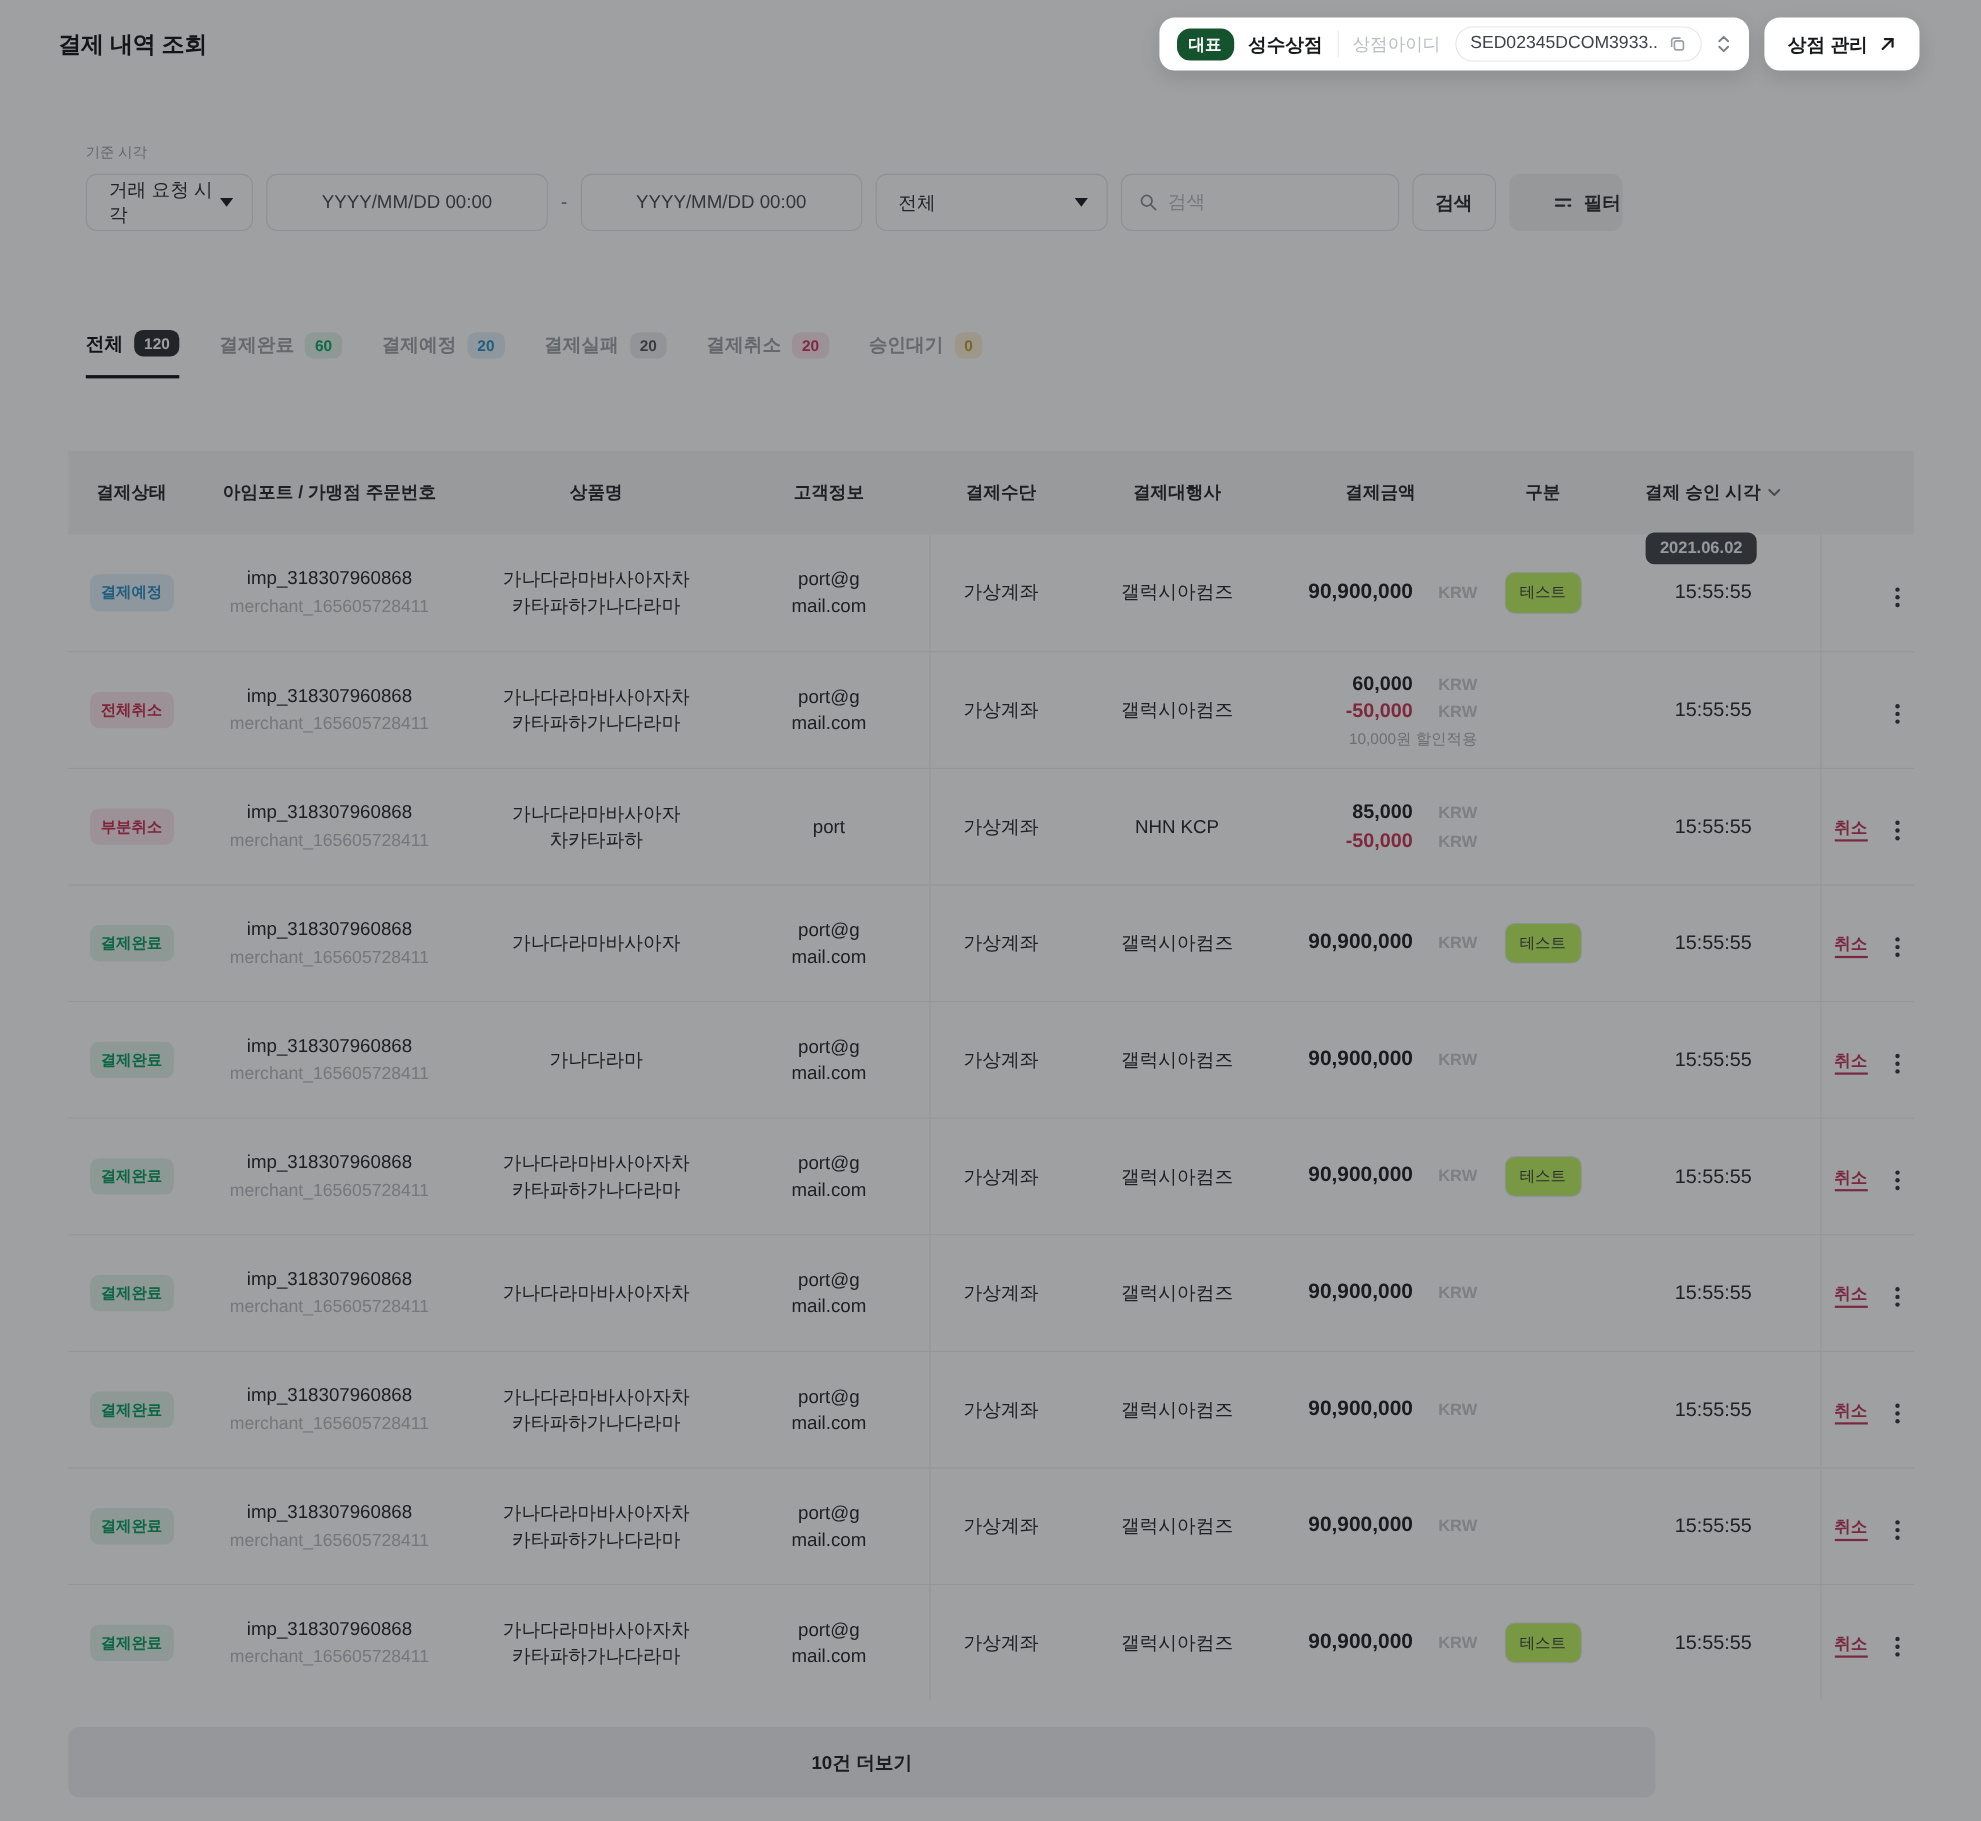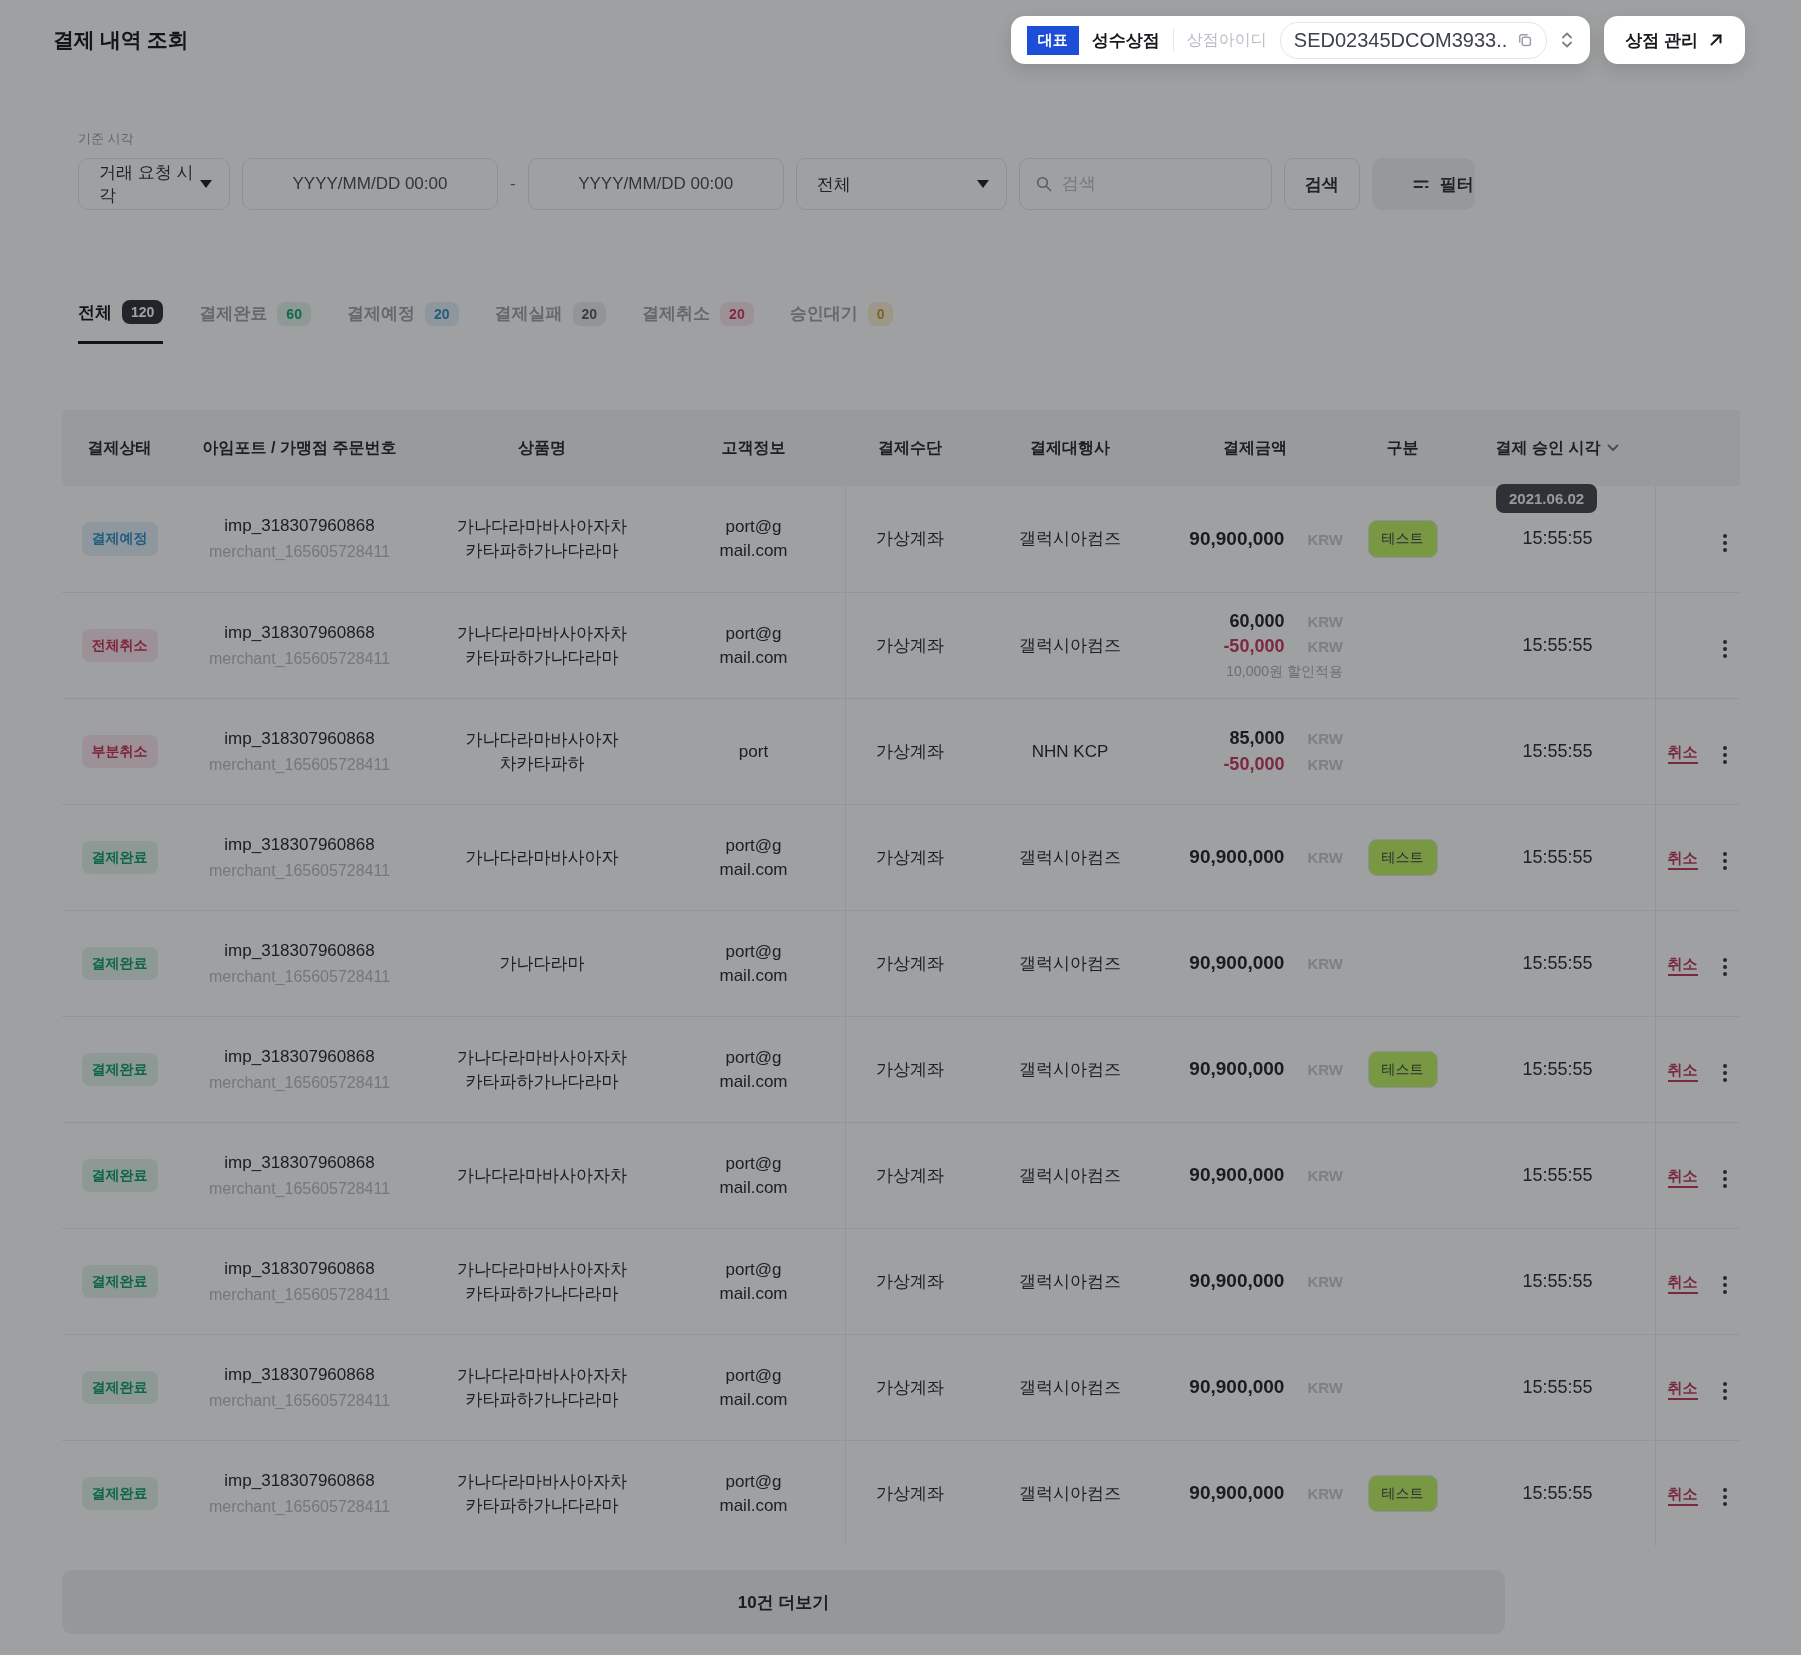--- a/index.html
+++ b/index.html
@@ -14,27 +14,27 @@
     background:rgba(16,17,20,0.40); z-index:50; pointer-events:none; }
 
   
   .topbar { height:80px; display:flex; align-items:center; justify-content:space-between;
     padding:0 56px 0 53px; }
   .page-title { font-size:21px; font-weight:700; color:#17191d; letter-spacing:-0.3px; }
   .topbar-right { display:flex; align-items:center; gap:14px; }
   .merchant-selector { position:relative; z-index:60; background:#fff; border-radius:14px;
     box-shadow:0 6px 18px rgba(0,0,0,0.12); display:flex; align-items:center; gap:13px;
     height:48px; padding:0 16px; }
-  .rep-badge { background:#1d4ed8; color:#fff; font-size:15px; font-weight:700;
-    padding:5px 11px; border-radius:0; }
+  .rep-badge { background:#14532d; color:#fff; font-size:15px; font-weight:700;
+    padding:5px 11px; border-radius:12px; }
   .merchant-name { font-size:17px; font-weight:700; color:#17191d; }
   .v-divider { width:1px; height:24px; background:#e5e7ea; }
   .id-label { font-size:16px; color:#b9bdc4; }
   .id-pill { display:flex; align-items:center; gap:10px; border:1px solid #e3e5e9;
-    border-radius:18px; padding:6px 13px; font-size:20px; color:#3e424a; }
+    border-radius:18px; padding:6px 13px; font-size:16px; color:#3e424a; }
   .store-manage { position:relative; z-index:60; background:#fff; border-radius:14px;
     box-shadow:0 6px 18px rgba(0,0,0,0.12); height:48px; padding:16px 21px;
     display:flex; align-items:center; gap:10px; font-size:17px; font-weight:700;
     color:#17191d; border:none; cursor:pointer; }
 
   
   .filters { margin:50px 61px 0 62px; }
   .filters-label { margin-left:16px; font-size:13px; color:#9aa0a8; }
   .controls { display:flex; align-items:center; gap:12px; margin:10px 0 0 16px; }
   .control { height:52px; border:1px solid #e3e5e9; border-radius:10px; background:#fff;

